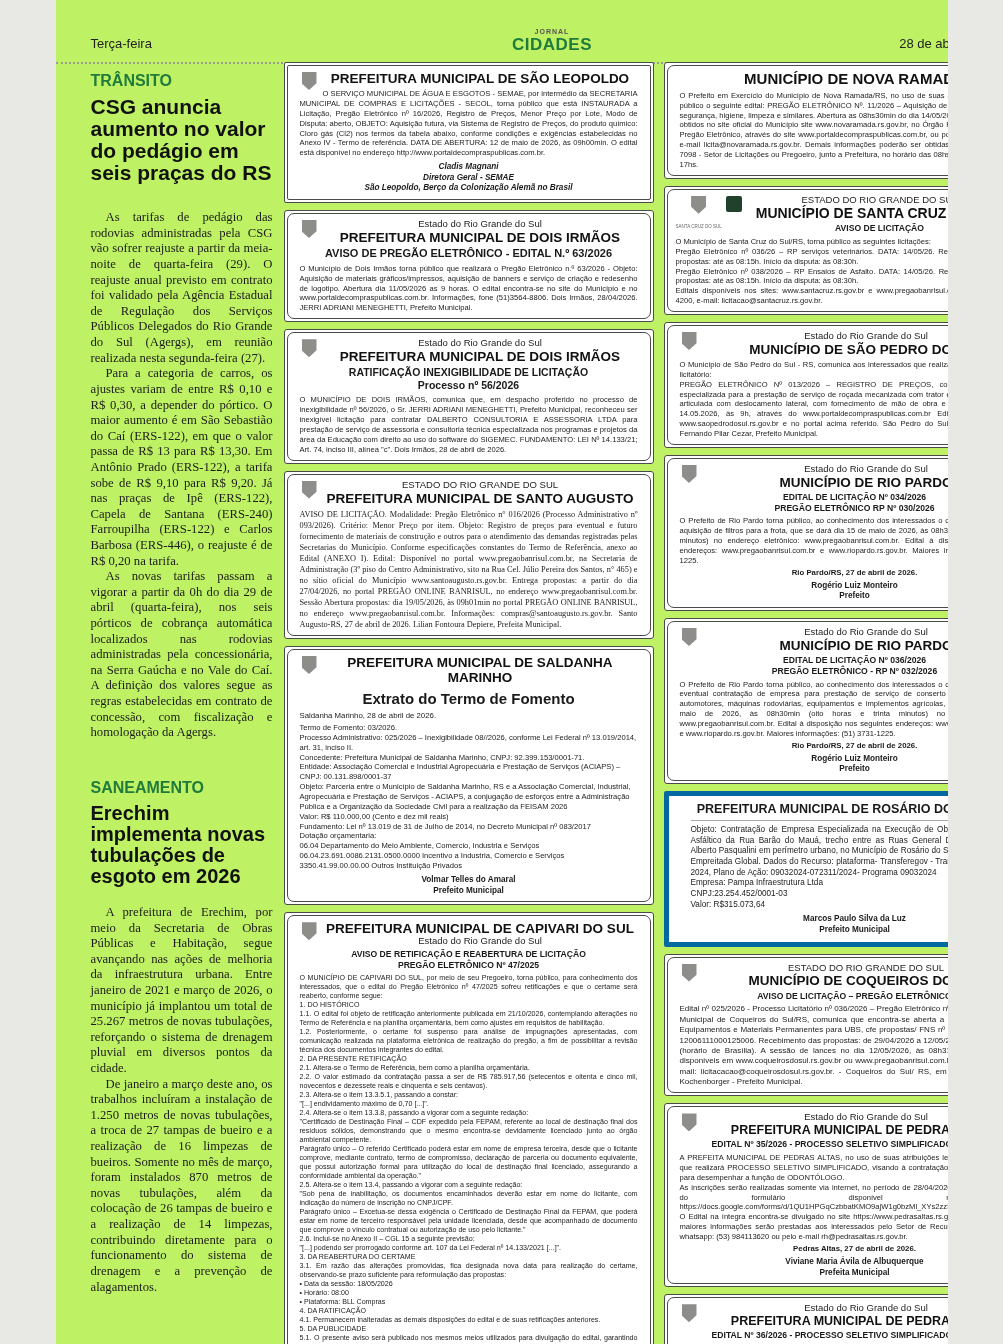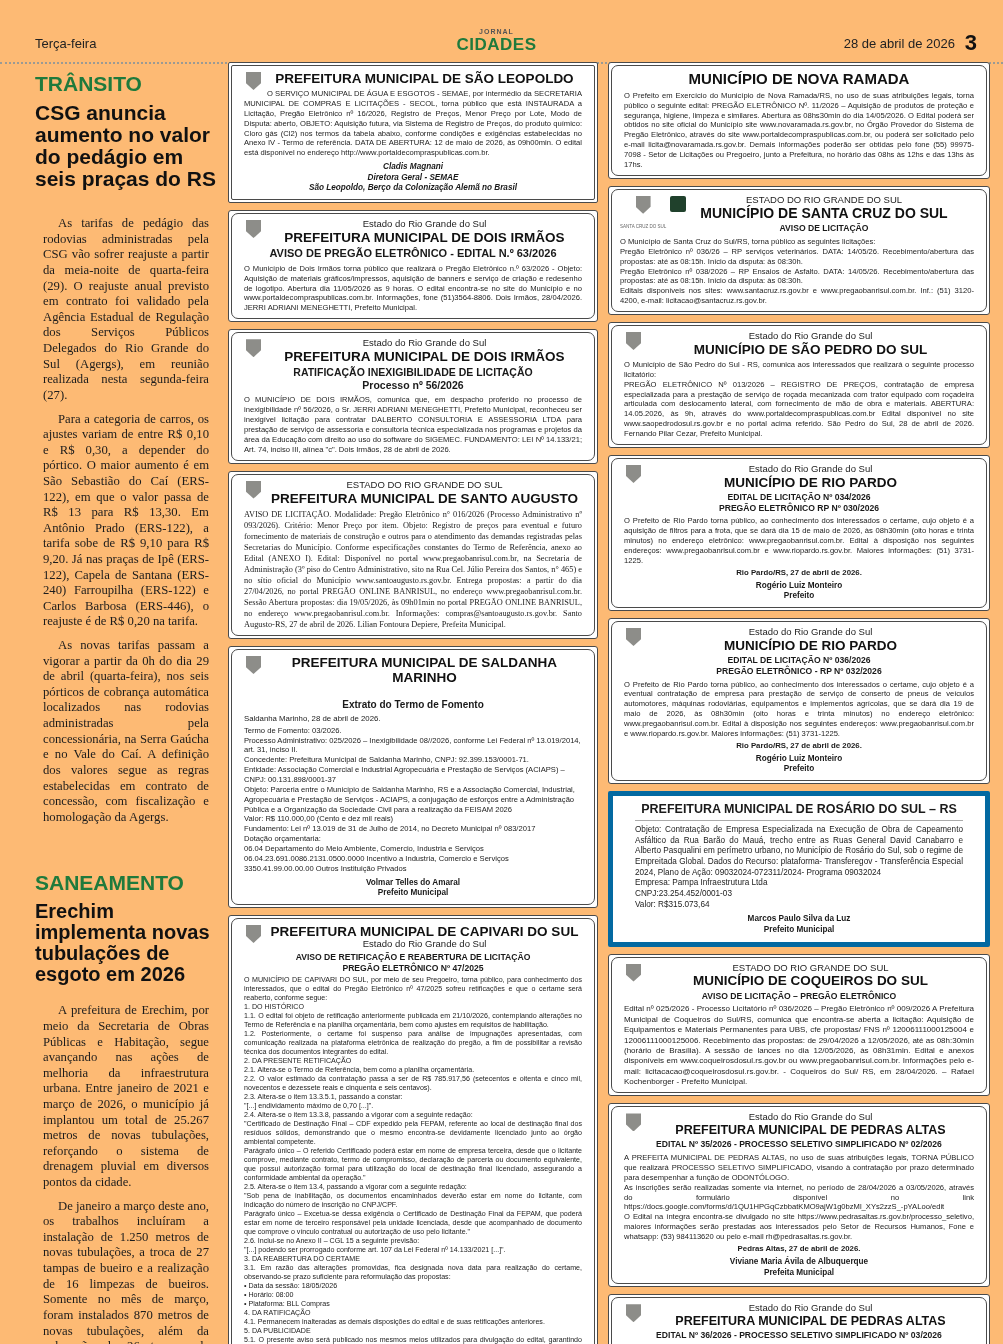--- a/index.html
+++ b/index.html
@@ -1,35 +1,35 @@
 <!DOCTYPE html>
 <html><head>
 <meta charset="utf-8">
 <style>
   html,body{margin:0;padding:0;background:#e8e8e4;}
-  .page{position:relative;width:1003px;height:1344px;background:#fdba74;margin:0 auto;
+  .page{position:relative;width:892px;height:1344px;background:#bef264;margin:0 auto;
         font-family:"Liberation Sans",sans-serif;color:#1a1a1a;overflow:hidden;}
   
   .hdr{position:absolute;left:0;top:28px;width:1003px;height:34px;
        border-bottom:2px dotted #9a9a94;}
   .hdr-weekday{position:absolute;left:35px;top:8px;font-size:13px;color:#222;}
   .hdr-brand{position:absolute;left:0;right:10px;top:0;text-align:center;}
   .hdr-brand .jornal{display:block;font-size:7px;letter-spacing:1px;color:#555;font-weight:bold;}
   .hdr-brand .cidades{display:block;font-size:17px;font-weight:bold;color:#1f7a3c;letter-spacing:.5px;}
   .hdr-date{position:absolute;right:48px;top:8px;font-size:13px;color:#222;}
   .hdr-page{position:absolute;right:26px;top:2px;font-size:22px;font-weight:bold;color:#111;}
   
   .col-left{position:absolute;left:35px;top:72px;width:182px;}
   .col-mid{position:absolute;left:228px;top:62px;width:370px;}
   .col-right{position:absolute;left:608px;top:62px;width:382px;}
   
-  .kicker{color:#1f7a3c;font-weight:bold;font-size:21px;margin:0 0 6px;}
+  .kicker{color:#1f7a3c;font-weight:bold;font-size:16px;margin:0 0 6px;}
   .headline{font-size:21px;font-weight:bold;line-height:1.05;color:#111;margin:0 0 26px;}
   .art p{font-family:"Liberation Serif",serif;font-size:12.7px;line-height:1.23;
-         text-align:justify;margin:8px;text-indent:15px;color:#1c1c1c;white-space:normal;}
+         text-align:justify;margin:0;text-indent:15px;color:#1c1c1c;white-space:normal;}
   .sect-gap{height:38px;}
   
   .notice{border:1.4px solid #4a4a4a;border-radius:3px;padding:2px;margin-bottom:7px;background:#fff;}
   .notice-inner{border:1px solid #4a4a4a;border-radius:7px;padding:5px 12px;position:relative;}
   .sq .notice-inner,.sq{border-radius:2px;}
   .n-state{text-align:center;font-size:9.5px;color:#222;line-height:1.15;}
   .n-title{text-align:center;font-weight:bold;font-size:12.5px;line-height:1.12;color:#111;}
   .n-title.big{font-size:13.5px;}
   .n-sub{text-align:center;font-weight:bold;font-size:8.6px;margin-top:2px;line-height:1.25;white-space:pre-line;}
   .n-body{font-size:7.6px;line-height:1.3;text-align:justify;margin-top:3px;white-space:pre-line;color:#1b1b1b;}
@@ -122,21 +122,21 @@
         <div class="n-state">ESTADO DO RIO GRANDE DO SUL</div>
         <div class="n-title big">PREFEITURA MUNICIPAL DE SANTO AUGUSTO</div>
         <div class="n-body serif">AVISO DE LICITAÇÃO. Modalidade: Pregão Eletrônico n° 016/2026 (Processo Administrativo nº 093/2026). Critério: Menor Preço por item. Objeto: Registro de preços para eventual e futuro fornecimento de materiais de construção e outros para o atendimento das demandas registradas pelas Secretarias do Município. Conforme especificações constantes do Termo de Referência, anexo ao Edital (ANEXO I). Edital: Disponível no portal www.pregaobanrisul.com.br, na Secretaria de Administração (3º piso do Centro Administrativo, sito na Rua Cel. Júlio Pereira dos Santos, n° 465) e no sítio oficial do Município www.santoaugusto.rs.gov.br. Entrega propostas: a partir do dia 27/04/2026, no portal PREGÃO ONLINE BANRISUL, no endereço www.pregaobanrisul.com.br. Sessão Abertura propostas: dia 19/05/2026, às 09h01min no portal PREGÃO ONLINE BANRISUL, no endereço www.pregaobanrisul.com.br. Informações: compras@santoaugusto.rs.gov.br. Santo Augusto-RS, 27 de abril de 2026. Lilian Fontoura Depiere, Prefeita Municipal.</div>
       </div>
     </div>
 
     <div class="notice">
       <div class="notice-inner clearfix">
         <span class="crest"></span>
         <div class="n-title big">PREFEITURA MUNICIPAL DE SALDANHA MARINHO</div>
-        <div class="n-sub" style="font-size:10px;margin-top:14px;">Extrato do Termo de Fomento</div>
+        <div class="n-sub" style="font-size:15px;margin-top:5px;">Extrato do Termo de Fomento</div>
         <div class="n-date">Saldanha Marinho, 28 de abril de 2026.</div>
         <div class="n-body" style="text-align:left;">Termo de Fomento: 03/2026.
 Processo Administrativo: 025/2026 – Inexigibilidade 08//2026, conforme Lei Federal nº 13.019/2014, art. 31, inciso II.
 Concedente: Prefeitura Municipal de Saldanha Marinho, CNPJ: 92.399.153/0001-71.
 Entidade: Associação Comercial e Industrial Agropecuária e Prestação de Serviços (ACIAPS) – CNPJ: 00.131.898/0001-37
 Objeto: Parceria entre o Município de Saldanha Marinho, RS e a Associação Comercial, Industrial, Agropecuária e Prestação de Serviços - ACIAPS, a conjugação de esforços entre a Administração Pública e a Organização da Sociedade Civil para a realização da FEISAM 2026
 Valor: R$ 110.000,00 (Cento e dez mil reais)
 Fundamento: Lei nº 13.019 de 31 de Julho de 2014, no Decreto Municipal nº 083/2017
 Dotação orçamentaria:
 06.04 Departamento do Meio Ambiente, Comercio, Industria e Serviços

